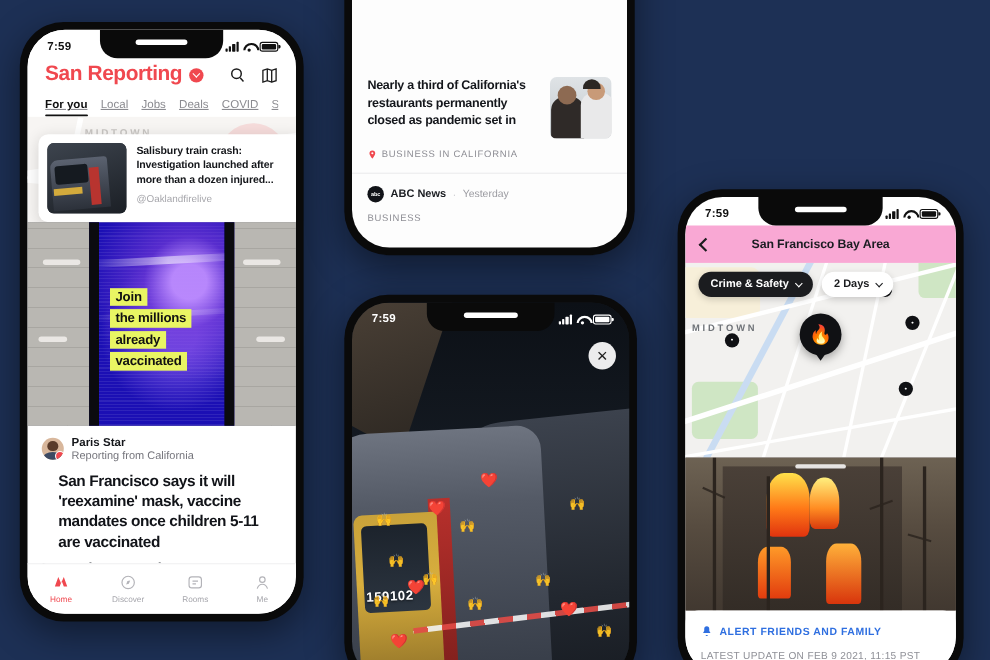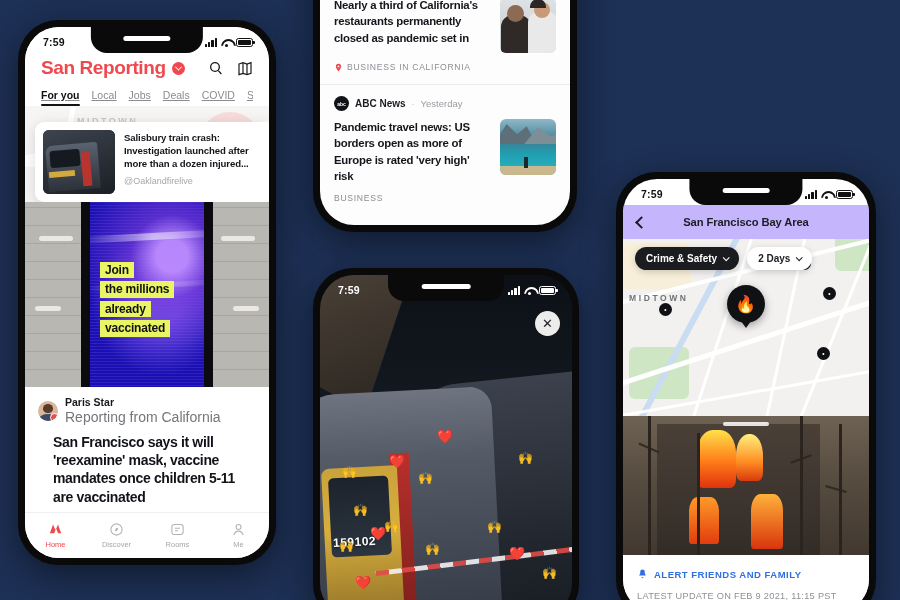--- a/index.html
+++ b/index.html
@@ -155,21 +155,21 @@
   .byline{display:flex;align-items:center;gap:7px;padding:9px 13px 0 13px;}
   .avatar{width:20px;height:20px;border-radius:50%;background:#d8b79c;position:relative;
     overflow:hidden;flex:0 0 auto;}
   .avatar::before{content:"";position:absolute;left:5px;top:3px;width:10px;height:9px;
     border-radius:50% 50% 45% 45%;background:#5a3b2a;}
   .avatar::after{content:"";position:absolute;left:1px;bottom:-3px;width:18px;height:10px;
     border-radius:50% 50% 0 0;background:#3c4a63;}
   .av-dot{position:absolute;right:-1px;bottom:-1px;width:9px;height:9px;border-radius:50%;
     background:#f0484f;border:1.5px solid #fff;z-index:3;}
   .by-name{font-size:10.5px;font-weight:bold;color:#15171b;}
-  .by-sub{font-size:14px;color:#75757c;margin-top:1px;}
+  .by-sub{font-size:10px;color:#75757c;margin-top:1px;}
   .headline{padding:8px 13px 0 28px;font-size:14px;font-weight:bold;line-height:1.3;
     color:#111318;letter-spacing:-.35px;}
   .bodytext{padding:7px 13px 0 13px;font-family:"Liberation Serif",serif;
     font-size:11px;line-height:1.5;color:#3e4046;}
 
   .tabbar{
     position:absolute;left:0;right:0;bottom:0;height:46px;background:#fff;
     border-top:1px solid #f0f0f2;display:flex;align-items:center;z-index:25;}
   .tb-item{flex:1;display:flex;flex-direction:column;align-items:center;gap:3px;}
   .tb-lab{font-size:7.5px;color:#a6a6ac;}
@@ -224,21 +224,21 @@
     position:absolute;right:12px;top:36px;width:25px;height:25px;border-radius:50%;
     background:rgba(255,255,255,.92);display:flex;align-items:center;justify-content:center;
     z-index:30;color:#222;font-size:13px;}
   .heart{position:absolute;font-size:13px;z-index:25;}
   .hand{position:absolute;font-size:12px;z-index:25;opacity:.95;}
 
   
   #phone-map { left: 616px; top: 172px; width: 260px; height: 448px; }
   #phone-map .screen{ background:#fff; }
   .map-nav{
-    position:absolute;top:26px;left:0;right:0;height:34px;background:#c4b5fd;z-index:30;
+    position:absolute;top:26px;left:0;right:0;height:34px;background:#f9a8d4;z-index:30;
     display:flex;align-items:center;padding:0 14px;}
   .back-ico{width:9px;height:9px;border-left:2px solid #1c1c1e;border-bottom:2px solid #1c1c1e;
     transform:rotate(45deg);}
   .map-nav-title{flex:1;text-align:center;font-size:11.2px;font-weight:bold;color:#1b1d22;
     letter-spacing:-.1px;margin-left:-9px;}
   .mapview{position:absolute;top:60px;left:0;right:0;height:177px;background:#f2f1ef;overflow:hidden;}
   .m-road{position:absolute;background:#fff;}
   .m-river{position:absolute;background:#c9dcf2;}
   .m-green{position:absolute;background:#cfe6c4;border-radius:6px;}
   .m-sand{position:absolute;background:#f7efd9;border-radius:8px;}
@@ -449,30 +449,20 @@
 
       <div class="ncard">
         <div class="src-row">
           <span class="src-logo" style="background:#111318;font-size:5px">
             <span>abc</span>
           </span>
           <span class="src-name">ABC News</span>
           <span class="src-dot">·</span>
           <span class="src-time">Yesterday</span>
         </div>
-        <div class="card-main">
-          <div class="card-head">Pandemic travel news: US borders open as more of Europe is rated 'very high' risk</div>
-          <div class="card-thumb">
-            <div style="position:absolute;inset:0;background:linear-gradient(180deg,#8fb8c9 0%,#3f7f93 40%,#1f9fb0 62%,#2bb6c4 100%)"></div>
-            <div style="position:absolute;left:-6px;top:3px;width:42px;height:22px;background:#5d6f78;clip-path:polygon(0 100%,30% 8%,55% 55%,78% 18%,100% 100%)"></div>
-            <div style="position:absolute;right:-8px;top:6px;width:40px;height:19px;background:#7d8e96;clip-path:polygon(0 100%,35% 12%,70% 60%,100% 20%,100% 100%)"></div>
-            <div style="position:absolute;left:0;bottom:0;width:100%;height:9px;background:#c9b78d"></div>
-            <div style="position:absolute;left:24px;bottom:7px;width:4px;height:11px;background:#1d2730"></div>
-          </div>
-        </div>
         <div class="cat-row">
           <span class="cat-txt">BUSINESS</span>
         </div>
       </div>
 
     </div>
   </div>
 
   <div class="phone" id="phone-video">
     <div class="screen">

